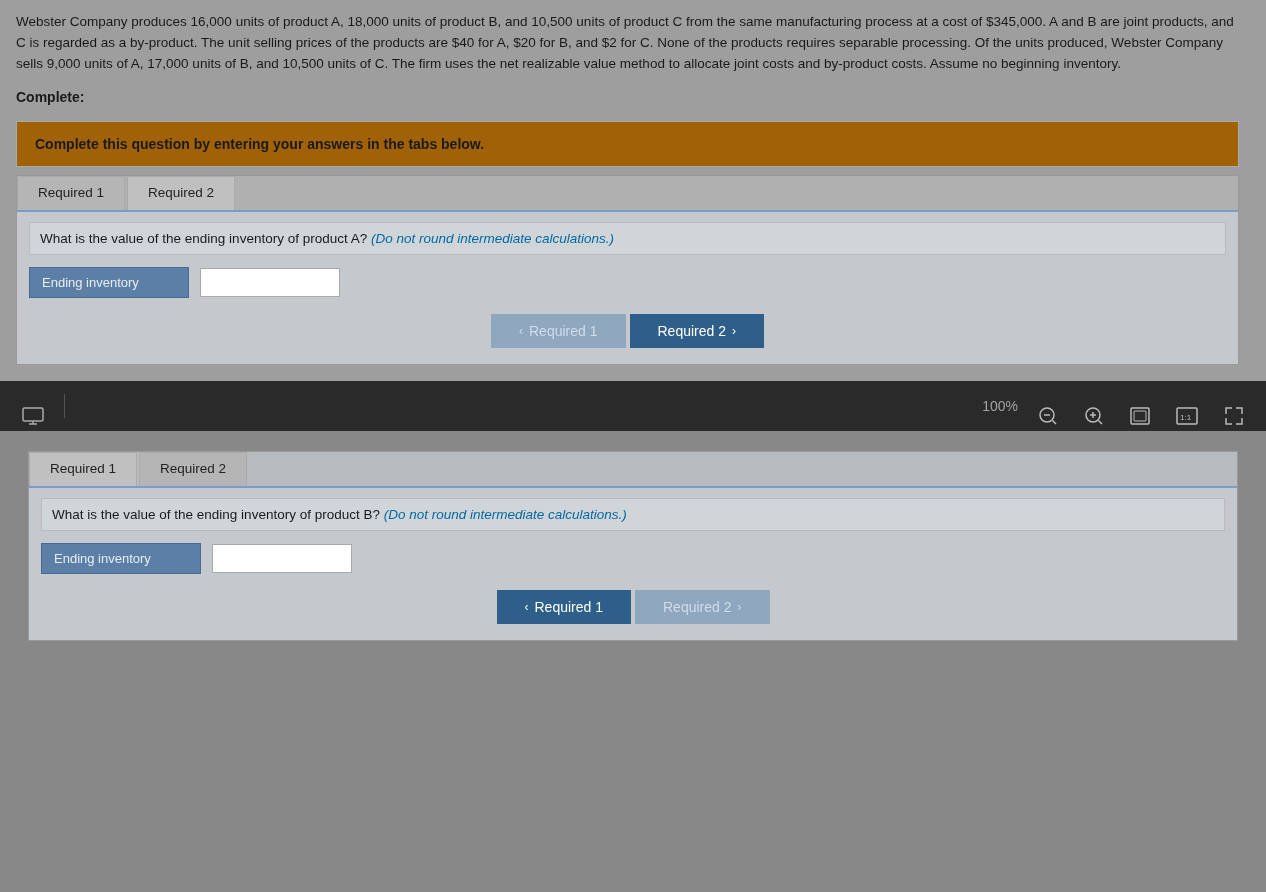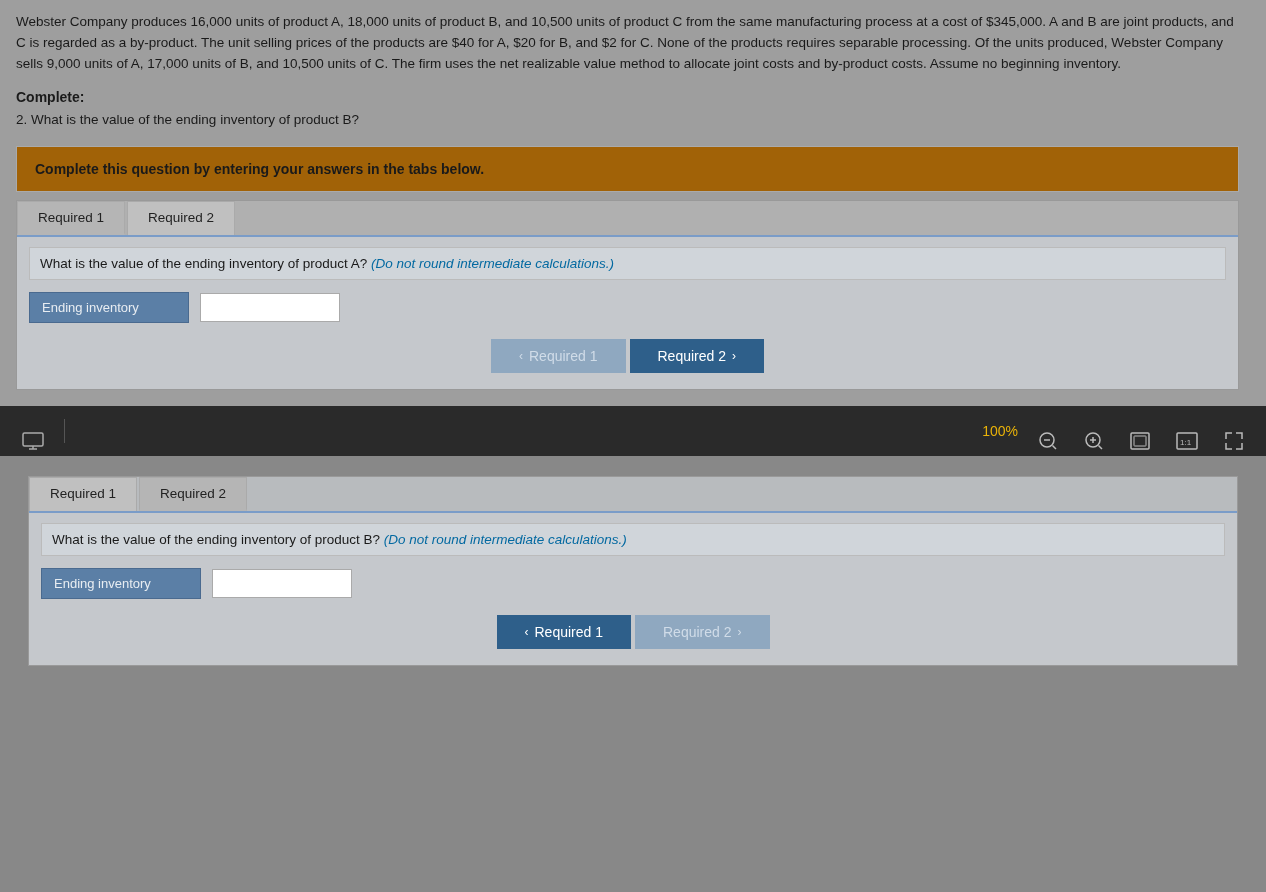--- a/index.html
+++ b/index.html
@@ -178,21 +178,21 @@
     .toolbar-right {
       display: flex;
       align-items: center;
       gap: 14px;
       color: #ccc;
       font-size: 14px;
     }
 
     .zoom-label {
       font-size: 14px;
-      color: #eab308;
+      color: #a3a3a3;
     }
 
     .toolbar-btn {
       background: none;
       border: none;
       color: #bbb;
       font-size: 18px;
       cursor: pointer;
       padding: 2px 6px;
       display: flex;
@@ -228,21 +228,20 @@
     }
   </style>
 </head>
 <body>
 
 <div class="top-section">
   <p class="problem-text">Webster Company produces 16,000 units of product A, 18,000 units of product B, and 10,500 units of product C from the same manufacturing process at a cost of $345,000. A and B are joint products, and C is regarded as a by-product. The unit selling prices of the products are $40 for A, $20 for B, and $2 for C. None of the products requires separable processing. Of the units produced, Webster Company sells 9,000 units of A, 17,000 units of B, and 10,500 units of C. The firm uses the net realizable value method to allocate joint costs and by-product costs. Assume no beginning inventory.</p>
 
   <p class="required-header">Complete:</p>
   <ul class="required-list">
-    <li>2. What is the value of the ending inventory of product B?</li>
   </ul>
 
   <div class="instruction-box">
     <span>Complete this question by entering your answers in the tabs below.</span>
   </div>
 
   <div class="tabs-container" style="margin-top:8px;">
     <div class="tabs-row">
       <div class="tab active">Required 1</div>
       <div class="tab">Required 2</div>

